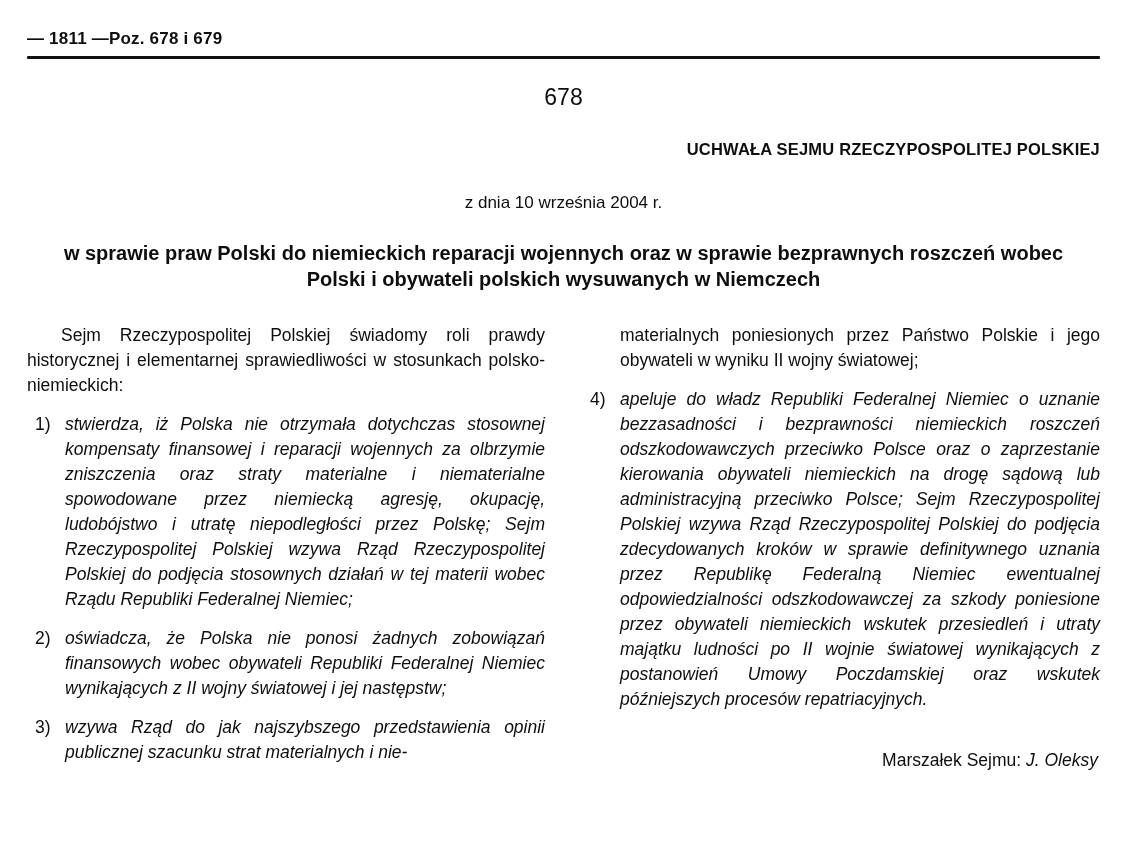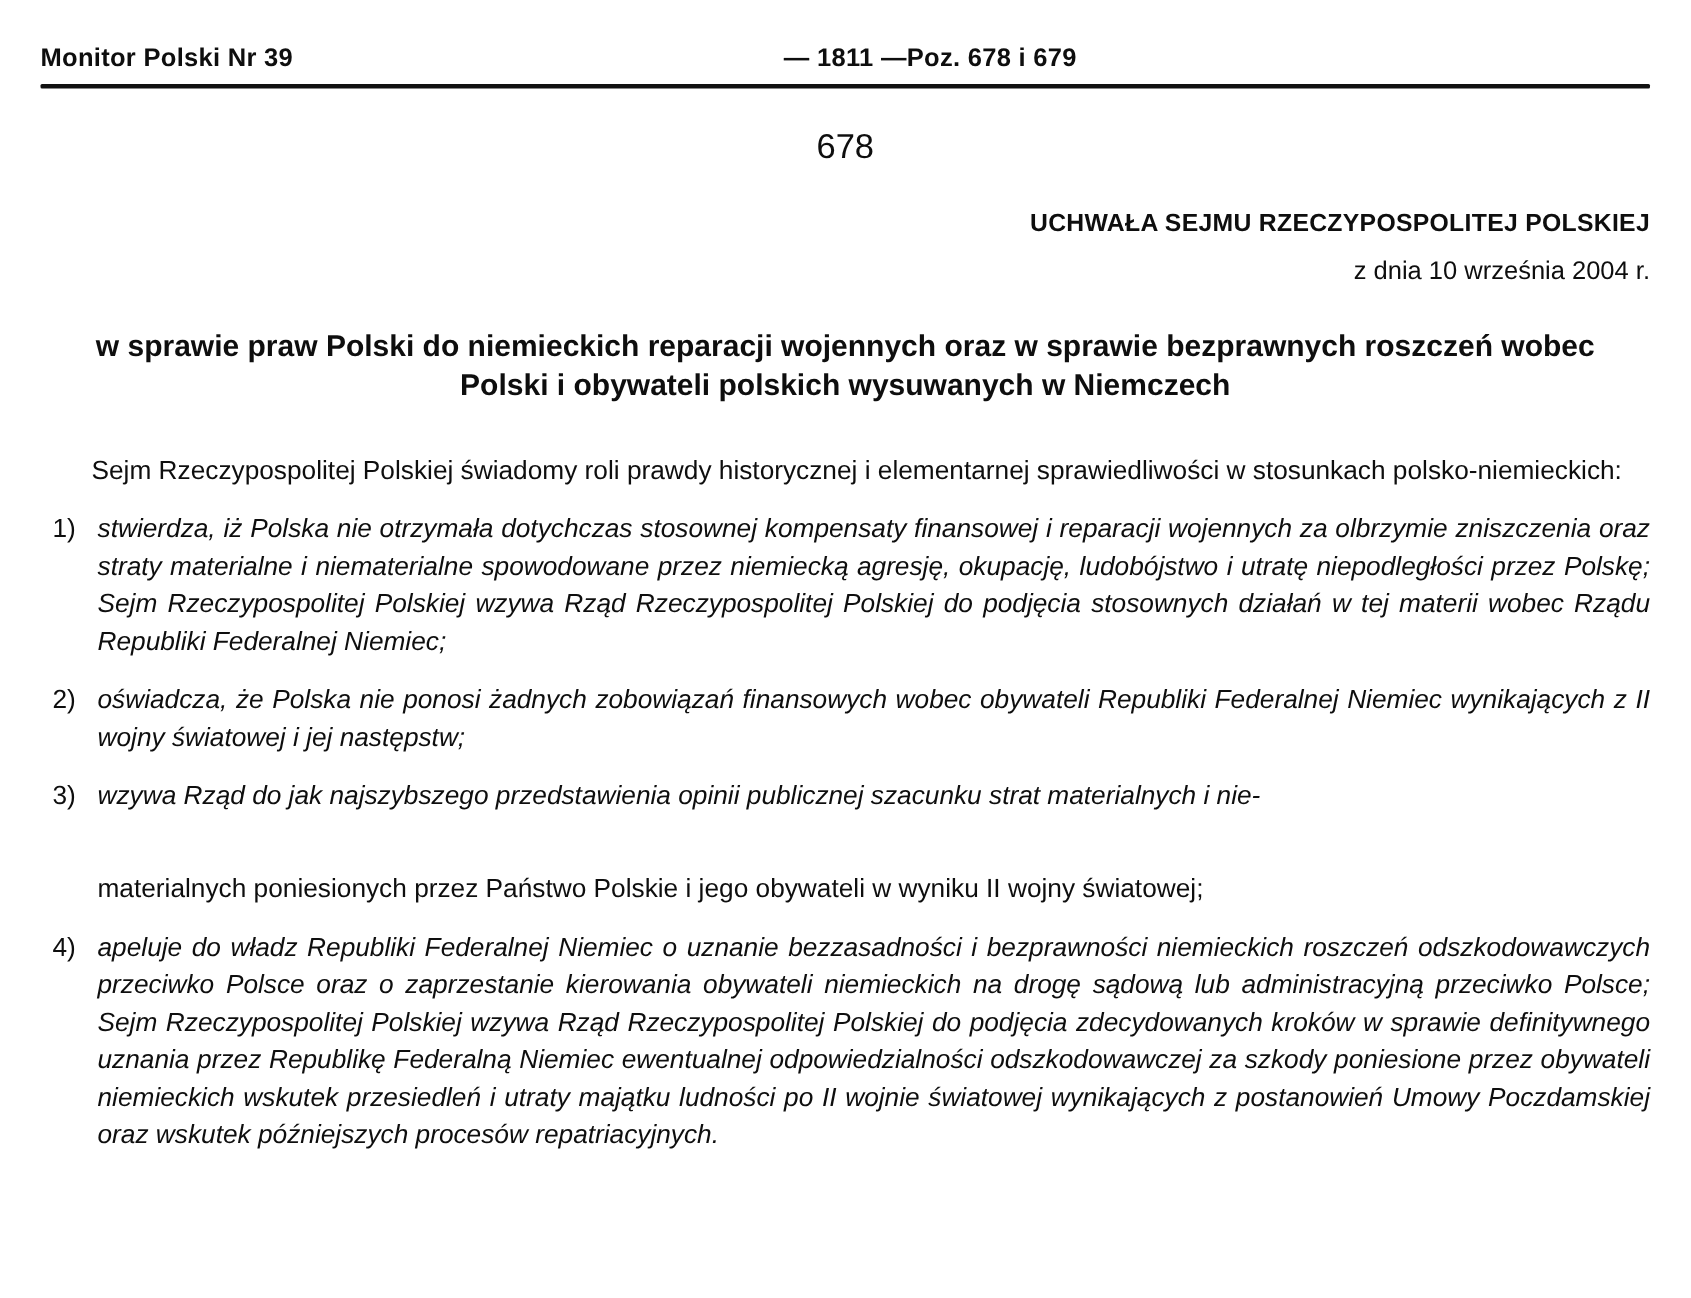--- a/index.html
+++ b/index.html
@@ -43,40 +43,39 @@
     font-weight: normal;
   }
   .doc-title {
     margin-top: 29px;
     text-align: right;
     font-size: 16.5px;
     font-weight: bold;
     letter-spacing: 0.2px;
   }
   .doc-date {
-    margin-top: 12px;
-    text-align: right;
+    margin-top: 34px;
+    text-align: center;
     font-size: 17px;
   }
   .doc-subject {
     margin-top: 27px;
     text-align: center;
     font-size: 20px;
     font-weight: bold;
     line-height: 26px;
     padding: 0 14px;
   }
   
   .columns {
     display: flex;
     gap: 37px;
     margin-top: 31px;
     font-size: 17.5px;
     line-height: 25px;
-    flex-direction: column;
   }
   .col { flex: 1 1 0; text-align: justify; }
   .intro { text-indent: 34px; }
   .continuation { padding-left: 38px; }
   .item {
     display: flex;
     padding-left: 8px;
     margin-top: 14px;
   }
   .item .num { flex: 0 0 30px; }
@@ -89,21 +88,20 @@
     padding-right: 2px;
   }
   .signature .sig-name { font-style: italic; }
 </style>
 </head>
 <body>
 
 <div class="page">
 
   <header class="page-header">
-    <span class="h-left">Monitor Polski Nr 39</span>
     <span class="h-center">— 1811 —</span>
     <span class="h-right">Poz. 678 i 679</span>
   </header>
 
   <div class="header-rule"></div>
 
   <div class="doc-number">678</div>
 
   <div class="doc-title">UCHWAŁA SEJMU RZECZYPOSPOLITEJ POLSKIEJ</div>
 
@@ -133,16 +131,20 @@
     </div>
 
     <div class="col">
       <p class="continuation">materialnych poniesionych przez Państwo Polskie i jego obywateli w wyniku II wojny światowej;</p>
 
       <div class="item">
         <span class="num">4)</span>
         <span class="txt">apeluje do władz Republiki Federalnej Niemiec o uznanie bezzasadności i bezprawności niemieckich roszczeń odszkodowawczych przeciwko Polsce oraz o zaprzestanie kierowania obywateli niemieckich na drogę sądową lub administracyjną przeciwko Polsce; Sejm Rzeczypospolitej Polskiej wzywa Rząd Rzeczypospolitej Polskiej do podjęcia zdecydowanych kroków w sprawie definitywnego uznania przez Republikę Federalną Niemiec ewentualnej odpowiedzialności odszkodowawczej za szkody poniesione przez obywateli niemieckich wskutek przesiedleń i utraty majątku ludności po II wojnie światowej wynikających z postanowień Umowy Poczdamskiej oraz wskutek późniejszych procesów repatriacyjnych.</span>
       </div>
 
+      <div class="signature">
+        <span>Marszałek Sejmu:</span>
+        <span class="sig-name">J. Oleksy</span>
+      </div>
     </div>
 
   </div>
 </div>
 
 </body></html>

